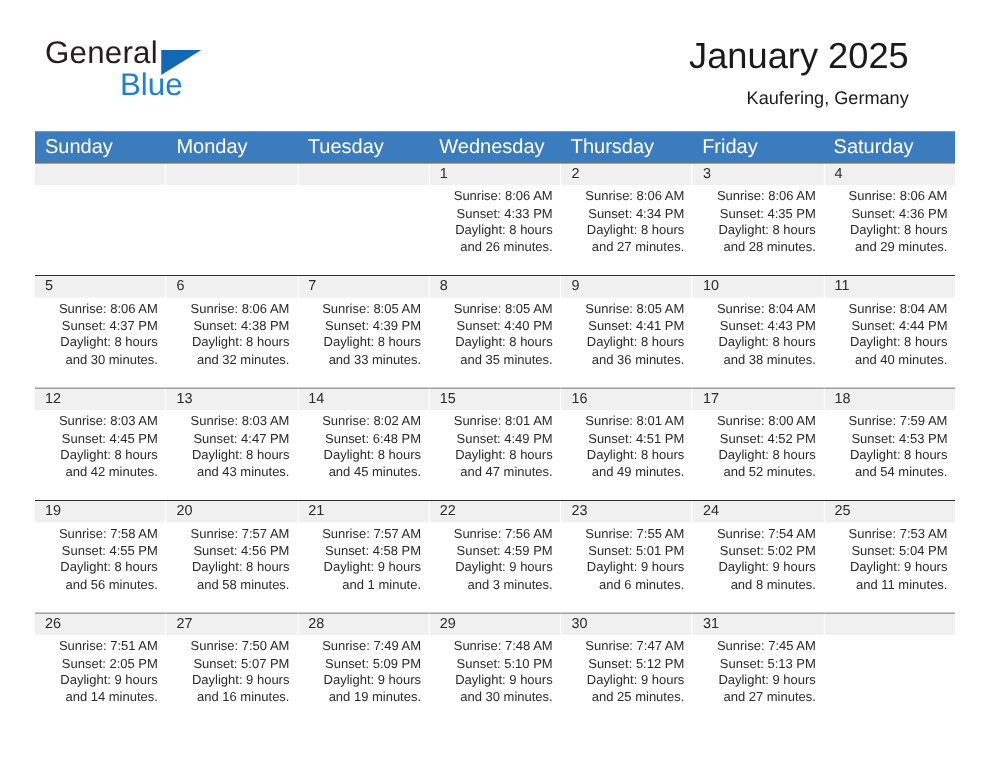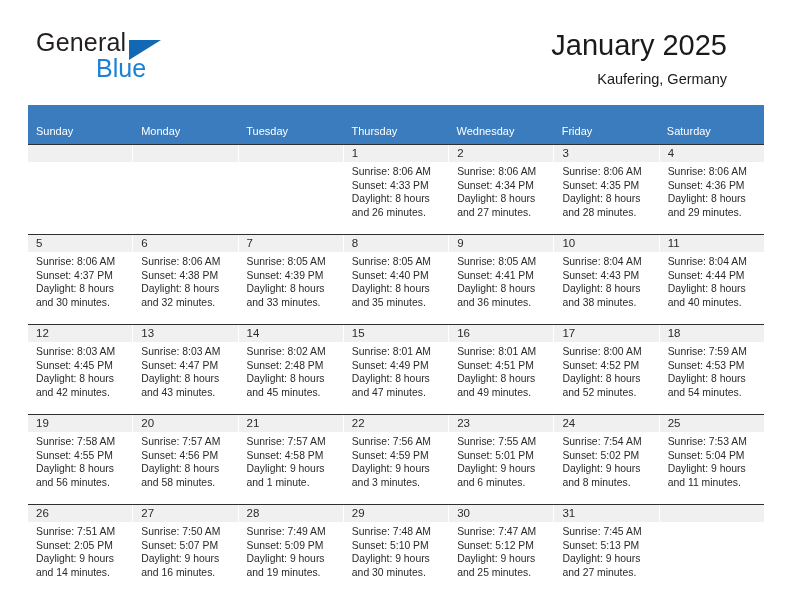--- a/index.html
+++ b/index.html
@@ -91,23 +91,23 @@
     width: 736px;
   }
   .weekday-row {
     display: flex;
     background: #3a7cbe;
   }
   .weekday {
     flex: 1 1 0;
     min-width: 0;
     color: #ffffff;
-    font-size: 11px;
+    font-size: 16px;
     line-height: 13px;
-    padding: 20px 0 6px 8px;
+    padding: 6px 0 6px 8px;
     box-sizing: border-box;
     white-space: nowrap;
   }
   .week-row {
     display: flex;
     border-top: 1px solid #2f2f2f;
   }
   .day-cell {
     flex: 1 1 0;
     min-width: 0;
@@ -123,20 +123,21 @@
     height: 17px;
     padding: 1px 0 0 8px;
     box-sizing: border-box;
     font-size: 11.5px;
     line-height: 15px;
     color: #2a2a2a;
   }
   .day-body {
     padding: 3px 6px 0 8px;
     box-sizing: border-box;
+    text-align: right;
   }
   .day-line {
     font-size: 10.4px;
     line-height: 13.6px;
     color: #2a2a2a;
     white-space: nowrap;
   }
   .day-cell.empty .day-num-band { color: transparent; }
 </style>
 </head>
@@ -157,22 +158,22 @@
       <div class="cal-subtitle">Kaufering, Germany</div>
     </div>
 
   </div>
 
   <div class="calendar">
     <div class="weekday-row" id="weekday-row">
         <div class="weekday">Sunday</div>
         <div class="weekday">Monday</div>
         <div class="weekday">Tuesday</div>
+        <div class="weekday">Wednesday</div>
         <div class="weekday">Thursday</div>
-        <div class="weekday">Wednesday</div>
         <div class="weekday">Friday</div>
         <div class="weekday">Saturday</div>
       </div>
     <div id="weeks-container">
         <div class="week-row">
           <div class="day-cell empty">
             <div class="day-num-band"></div>
           </div>
           <div class="day-cell empty">
             <div class="day-num-band"></div>
@@ -298,21 +299,21 @@
               <div class="day-line">Sunrise: 8:03 AM</div>
               <div class="day-line">Sunset: 4:47 PM</div>
               <div class="day-line">Daylight: 8 hours</div>
               <div class="day-line">and 43 minutes.</div>
             </div>
           </div>
           <div class="day-cell">
             <div class="day-num-band">14</div>
             <div class="day-body">
               <div class="day-line">Sunrise: 8:02 AM</div>
-              <div class="day-line">Sunset: 2:48 PM</div>
+              <div class="day-line">Sunset: 6:48 PM</div>
               <div class="day-line">Daylight: 8 hours</div>
               <div class="day-line">and 45 minutes.</div>
             </div>
           </div>
           <div class="day-cell">
             <div class="day-num-band">15</div>
             <div class="day-body">
               <div class="day-line">Sunrise: 8:01 AM</div>
               <div class="day-line">Sunset: 4:49 PM</div>
               <div class="day-line">Daylight: 8 hours</div>

